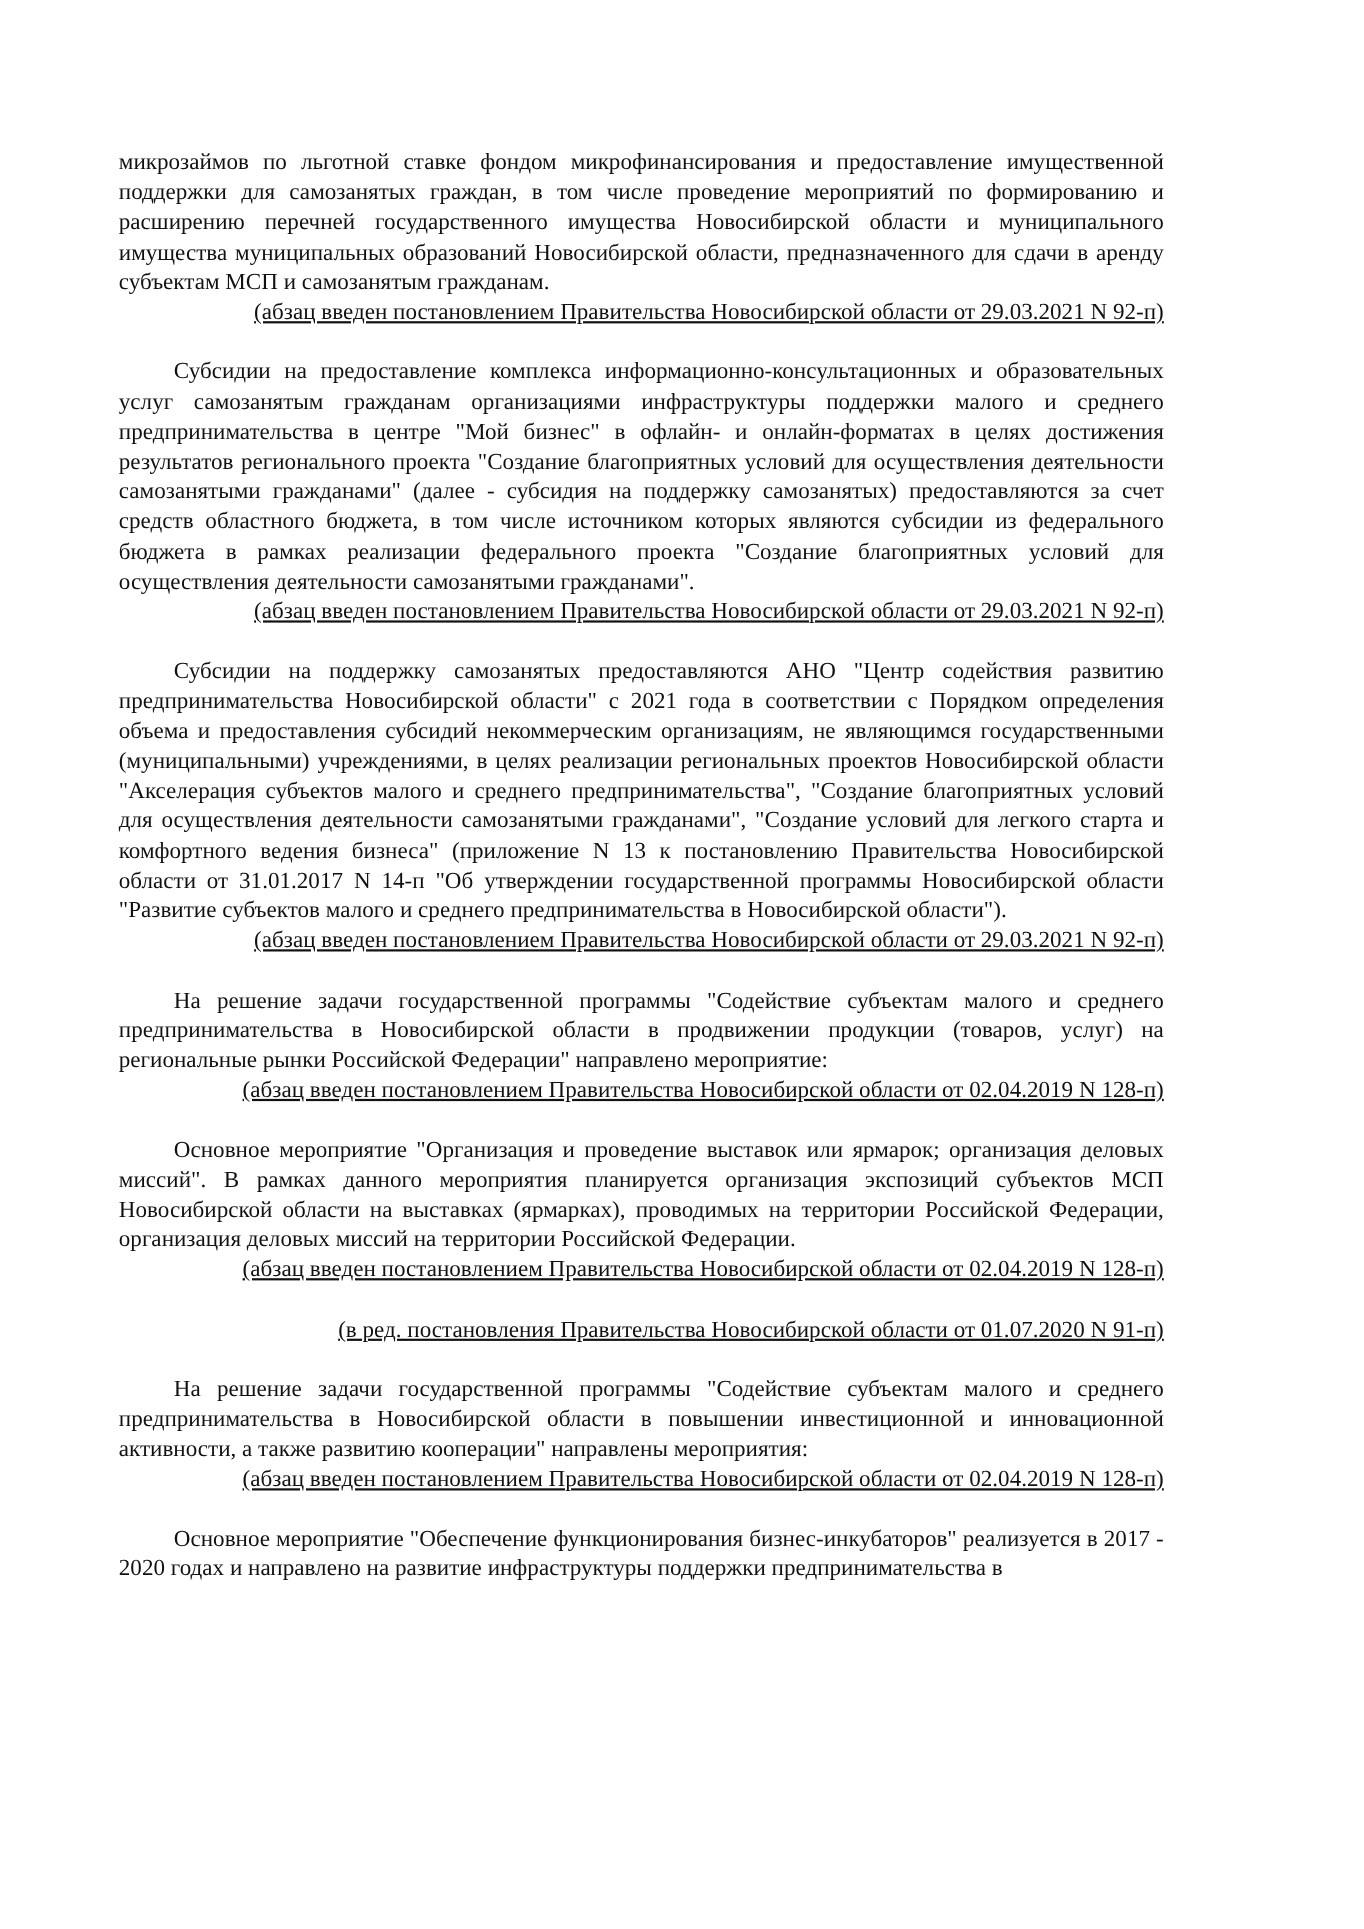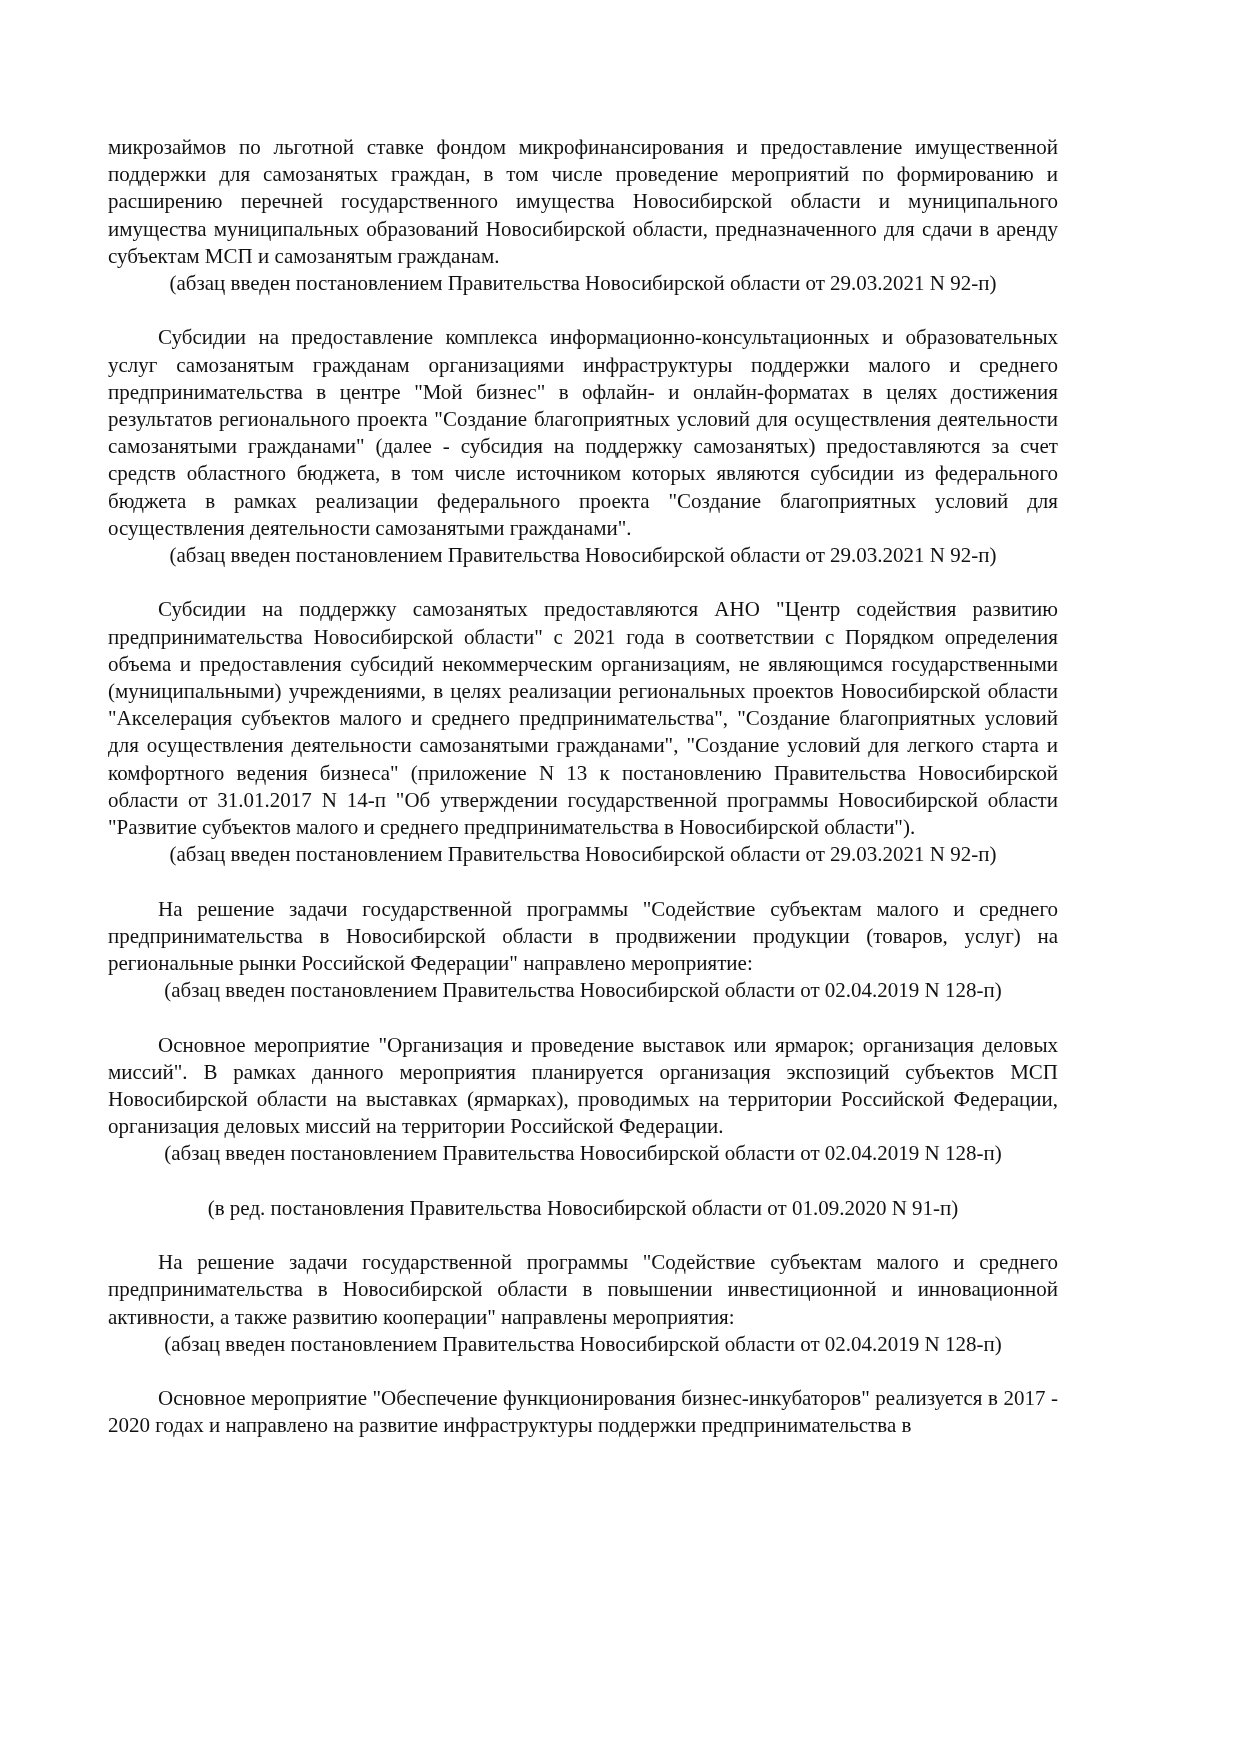--- a/index.html
+++ b/index.html
@@ -26,23 +26,24 @@
     .para {
       margin: 0;
       text-align: justify;
       text-indent: 50px;
     }
     .para.first {
       text-indent: 0;
     }
     .note {
       margin: 0 0 27.2px 0;
-      text-align: center;
+      text-align: right;
       text-indent: 0;
       white-space: nowrap;
+      text-decoration: underline;
     }
   </style>
 </head>
 <body>
 
 <div class="page">
 
   <p class="para first">микрозаймов по льготной ставке фондом микрофинансирования и предоставление имущественной поддержки для самозанятых граждан, в том числе проведение мероприятий по формированию и расширению перечней государственного имущества Новосибирской области и муниципального имущества муниципальных образований Новосибирской области, предназначенного для сдачи в аренду субъектам МСП и самозанятым гражданам.</p>
   <p class="note">(абзац введен постановлением Правительства Новосибирской области от 29.03.2021 N 92-п)</p>
 
@@ -51,20 +52,20 @@
 
   <p class="para">Субсидии на поддержку самозанятых предоставляются АНО "Центр содействия развитию предпринимательства Новосибирской области" с 2021 года в соответствии с Порядком определения объема и предоставления субсидий некоммерческим организациям, не являющимся государственными (муниципальными) учреждениями, в целях реализации региональных проектов Новосибирской области "Акселерация субъектов малого и среднего предпринимательства", "Создание благоприятных условий для осуществления деятельности самозанятыми гражданами", "Создание условий для легкого старта и комфортного ведения бизнеса" (приложение N 13 к постановлению Правительства Новосибирской области от 31.01.2017 N 14-п "Об утверждении государственной программы Новосибирской области "Развитие субъектов малого и среднего предпринимательства в Новосибирской области").</p>
   <p class="note">(абзац введен постановлением Правительства Новосибирской области от 29.03.2021 N 92-п)</p>
 
   <p class="para">На решение задачи государственной программы "Содействие субъектам малого и среднего предпринимательства в Новосибирской области в продвижении продукции (товаров, услуг) на региональные рынки Российской Федерации" направлено мероприятие:</p>
   <p class="note">(абзац введен постановлением Правительства Новосибирской области от 02.04.2019 N 128-п)</p>
 
   <p class="para">Основное мероприятие "Организация и проведение выставок или ярмарок; организация деловых миссий". В рамках данного мероприятия планируется организация экспозиций субъектов МСП Новосибирской области на выставках (ярмарках), проводимых на территории Российской Федерации, организация деловых миссий на территории Российской Федерации.</p>
   <p class="note">(абзац введен постановлением Правительства Новосибирской области от 02.04.2019 N 128-п)</p>
 
-  <p class="note">(в ред. постановления Правительства Новосибирской области от 01.09.2020 N 91-п)</p>
+  <p class="note">(в ред. постановления Правительства Новосибирской области от 01.07.2020 N 91-п)</p>
 
   <p class="para">На решение задачи государственной программы "Содействие субъектам малого и среднего предпринимательства в Новосибирской области в повышении инвестиционной и инновационной активности, а также развитию кооперации" направлены мероприятия:</p>
   <p class="note">(абзац введен постановлением Правительства Новосибирской области от 02.04.2019 N 128-п)</p>
 
   <p class="para">Основное мероприятие "Обеспечение функционирования бизнес-инкубаторов" реализуется в 2017 - 2020 годах и направлено на развитие инфраструктуры поддержки предпринимательства в</p>
 
 </div>
 
 </body></html>

